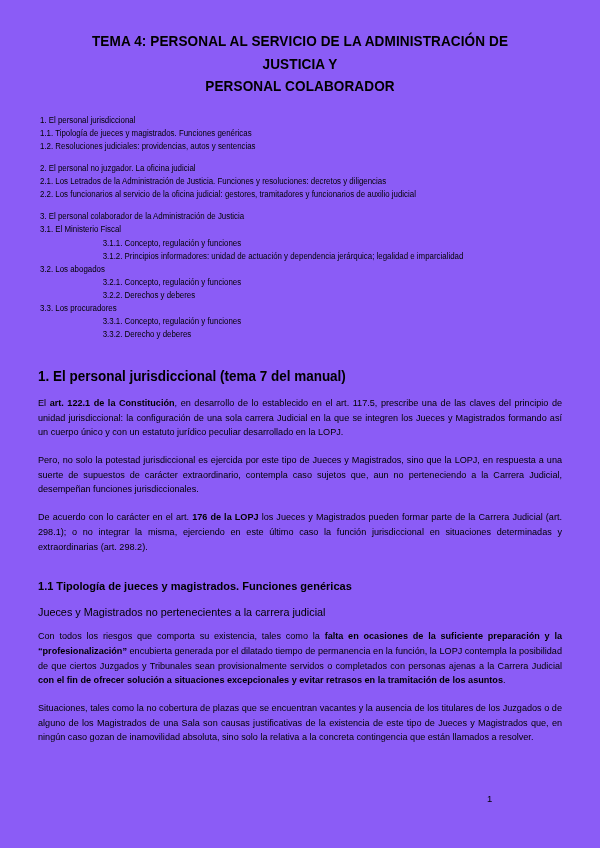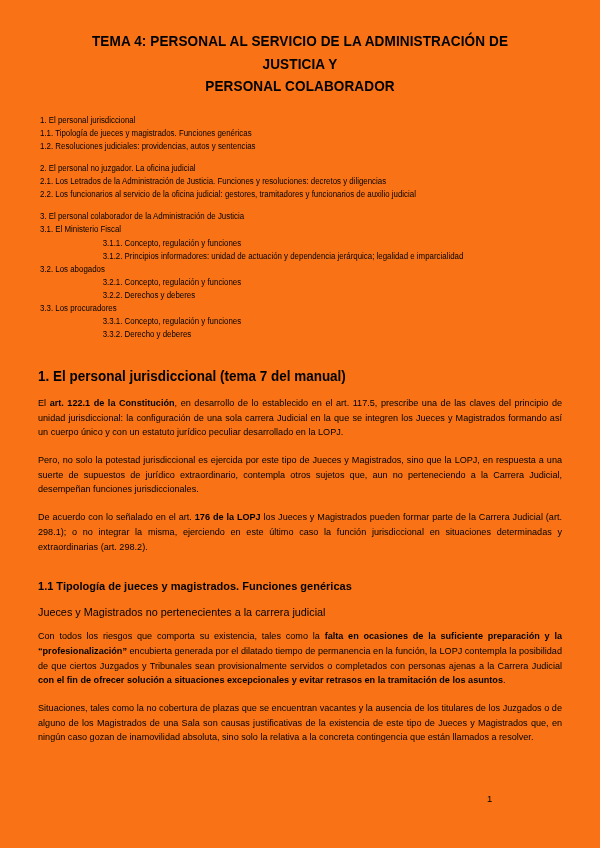--- a/index.html
+++ b/index.html
@@ -4,21 +4,21 @@
 <style>
   html, body {
     margin: 0;
     padding: 0;
     background: #ffffff;
   }
   .page {
     position: relative;
     width: 600px;
     height: 848px;
-    background: #f97316;
+    background: #8b5cf6;
     overflow: hidden;
     font-family: "Liberation Sans", sans-serif;
     color: #000000;
   }
   .content {
     position: absolute;
     left: 38px;
     top: 30px;
     width: 524px;
   }
@@ -130,23 +130,23 @@
       <div class="toc-line lvl3">3.2.2. Derechos y deberes</div>
       <div class="toc-line">3.3. Los procuradores</div>
       <div class="toc-line lvl3">3.3.1. Concepto, regulación y funciones</div>
       <div class="toc-line lvl3">3.3.2. Derecho y deberes</div>
     </div>
 
     <div class="h1">1. El personal jurisdiccional (tema 7 del manual)</div>
 
     <p class="para"><span>El </span><b>art. 122.1 de la Constitución</b><span>, en desarrollo de lo establecido en el art. 117.5, prescribe una de las claves del principio de unidad jurisdiccional: la configuración de una sola carrera Judicial en la que se integren los Jueces y Magistrados formando así un cuerpo único y con un estatuto jurídico peculiar desarrollado en la LOPJ.</span></p>
 
-    <p class="para">Pero, no solo la potestad jurisdiccional es ejercida por este tipo de Jueces y Magistrados, sino que la LOPJ, en respuesta a una suerte de supuestos de jurídico extraordinario, contempla otros sujetos que, aun no perteneciendo a la Carrera Judicial, desempeñan funciones jurisdiccionales.</p>
+    <p class="para">Pero, no solo la potestad jurisdiccional es ejercida por este tipo de Jueces y Magistrados, sino que la LOPJ, en respuesta a una suerte de supuestos de carácter extraordinario, contempla caso sujetos que, aun no perteneciendo a la Carrera Judicial, desempeñan funciones jurisdiccionales.</p>
 
-    <p class="para"><span>De acuerdo con lo señalado en el art. </span><b>176 de la LOPJ</b><span> los Jueces y Magistrados pueden formar parte de la Carrera Judicial (art. 298.1); o no integrar la misma, ejerciendo en este último caso la función jurisdiccional en situaciones determinadas y extraordinarias (art. 298.2).</span></p>
+    <p class="para"><span>De acuerdo con lo carácter en el art. </span><b>176 de la LOPJ</b><span> los Jueces y Magistrados pueden formar parte de la Carrera Judicial (art. 298.1); o no integrar la misma, ejerciendo en este último caso la función jurisdiccional en situaciones determinadas y extraordinarias (art. 298.2).</span></p>
 
     <div class="h2">1.1 Tipología de jueces y magistrados. Funciones genéricas</div>
     <div class="h3">Jueces y Magistrados no pertenecientes a la carrera judicial</div>
 
     <p class="para"><span>Con todos los riesgos que comporta su existencia, tales como la </span><b>falta en ocasiones de la suficiente preparación y la “profesionalización”</b><span> encubierta generada por el dilatado tiempo de permanencia en la función, la LOPJ contempla la posibilidad de que ciertos Juzgados y Tribunales sean provisionalmente servidos o completados con personas ajenas a la Carrera Judicial </span><b>con el fin de ofrecer solución a situaciones excepcionales y evitar retrasos en la tramitación de los asuntos</b><span>.</span></p>
 
     <p class="para">Situaciones, tales como la no cobertura de plazas que se encuentran vacantes y la ausencia de los titulares de los Juzgados o de alguno de los Magistrados de una Sala son causas justificativas de la existencia de este tipo de Jueces y Magistrados que, en ningún caso gozan de inamovilidad absoluta, sino solo la relativa a la concreta contingencia que están llamados a resolver.</p>
 
   </div>
 

